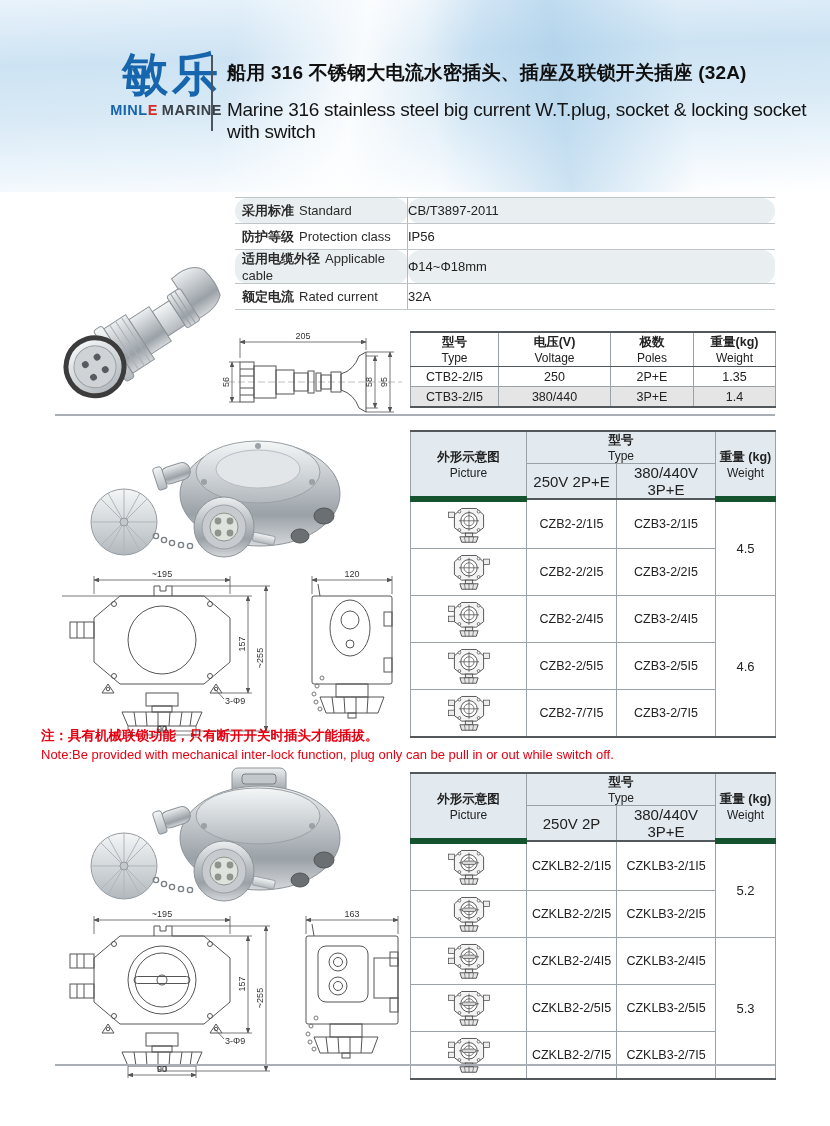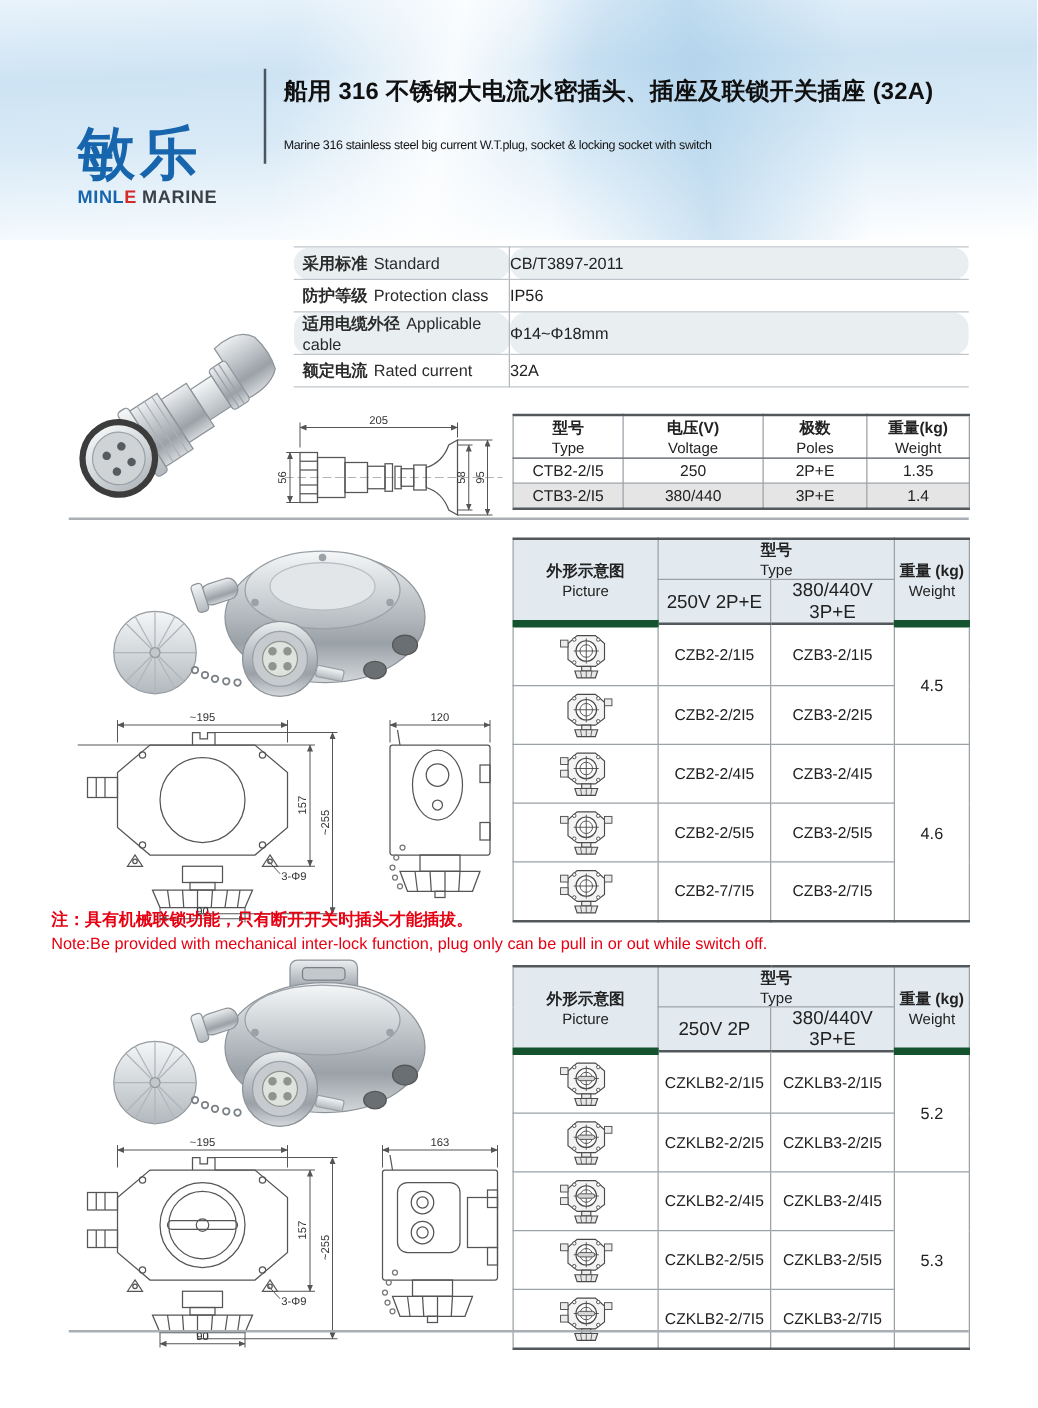--- a/index.html
+++ b/index.html
@@ -6,28 +6,28 @@
   .page{position:relative;width:830px;height:1126px;background:#fff;overflow:hidden;
         font-family:"Liberation Sans","DejaVu Sans",sans-serif;color:#222;}
 
   
   .banner{position:absolute;left:0;top:0;width:830px;height:192px;
     background:linear-gradient(178deg,#e9f3fb 0%,#cde3f3 30%,#d9eaf6 55%,#eef6fc 80%,#ffffff 100%);}
   .banner .streak1{position:absolute;left:0;top:0;width:100%;height:100%;
     background:linear-gradient(100deg,rgba(255,255,255,0) 28%,rgba(255,255,255,.85) 43%,rgba(255,255,255,0) 56%);}
   .banner .streak2{position:absolute;left:0;top:0;width:100%;height:100%;
     background:linear-gradient(83deg,rgba(150,195,228,0) 52%,rgba(150,195,228,.45) 67%,rgba(150,195,228,0) 82%);}
-  .logo{position:absolute;left:62px;top:50px;width:150px;text-align:left;margin-top:48px;}
+  .logo{position:absolute;left:72px;top:50px;width:150px;text-align:right;}
   .logo-cn{font-size:46px;line-height:1.05;font-weight:bold;color:#1766ad;letter-spacing:4px;}
   .logo-en{margin-top:4px;font-size:14.5px;font-weight:bold;letter-spacing:.5px;white-space:nowrap;}
   .logo-en .blue{color:#1766ad}.logo-en .red{color:#d42b26}.logo-en .dark{color:#3c4148;margin-left:4px;}
   .vline{position:absolute;left:211px;top:55px;width:2px;height:76px;background:#4a5560;}
   .titles{position:absolute;left:227px;top:60px;width:585px;}
   .title-cn{font-size:19px;font-weight:bold;color:#101010;letter-spacing:.2px;}
-  .title-en{margin-top:25px;font-size:10px;color:#141414;letter-spacing:-.3px;}
+  .title-en{margin-top:13px;font-size:19px;color:#141414;letter-spacing:-.3px;}
 
   
   .spec-table{position:absolute;left:235px;top:197px;width:540px;border-collapse:collapse;
     table-layout:fixed;font-size:13px;}
   .spec-table td{height:25px;border-bottom:1px solid #bfc6cb;padding:0;border-radius:13px;}
   .spec-table tr:first-child td{border-top:1px solid #bfc6cb;}
   .spec-table td.lbl{width:165px;padding-left:7px;border-right:1px solid #b2b9bf;}
   .spec-table td.val{text-align:left;}
   .spec-table tr.tint{background:#e9eef1;}
   .spec-table .cn{font-weight:bold;color:#2b2b2b;}

